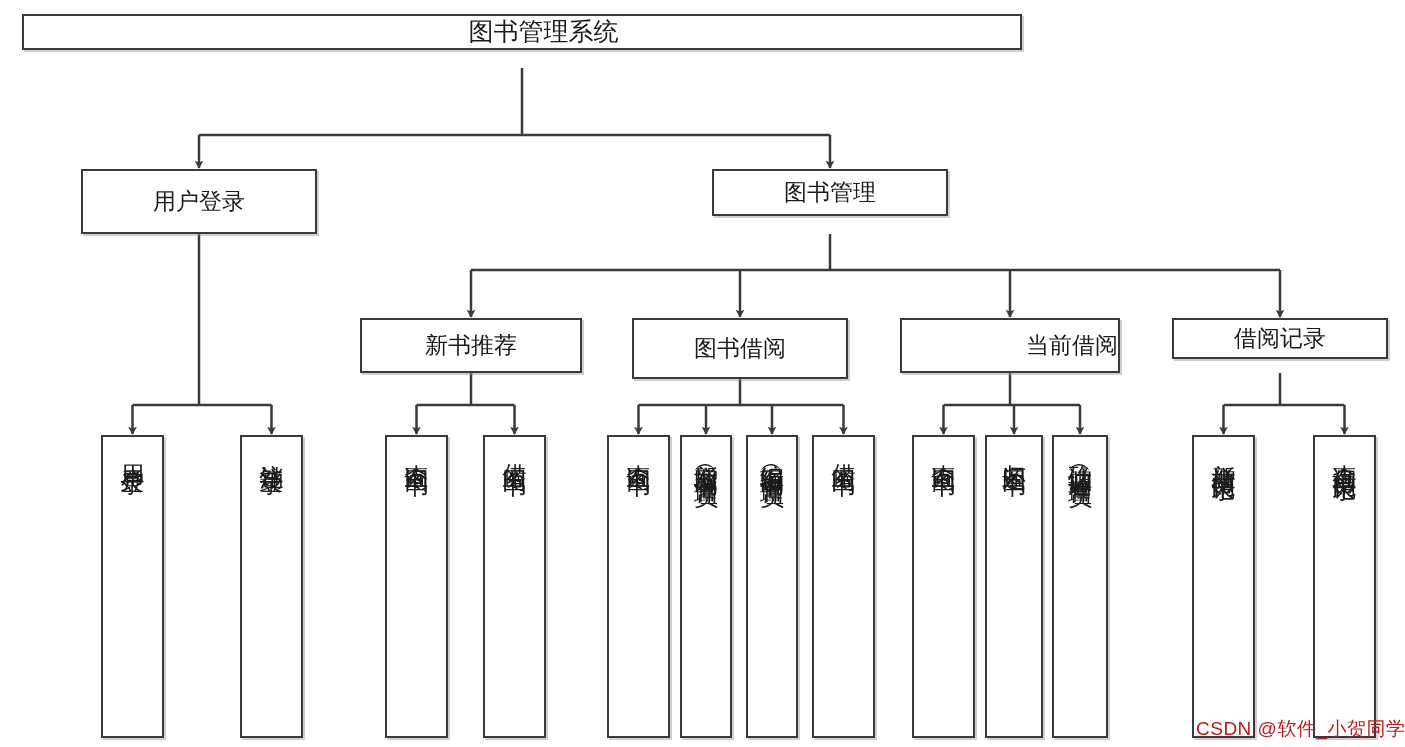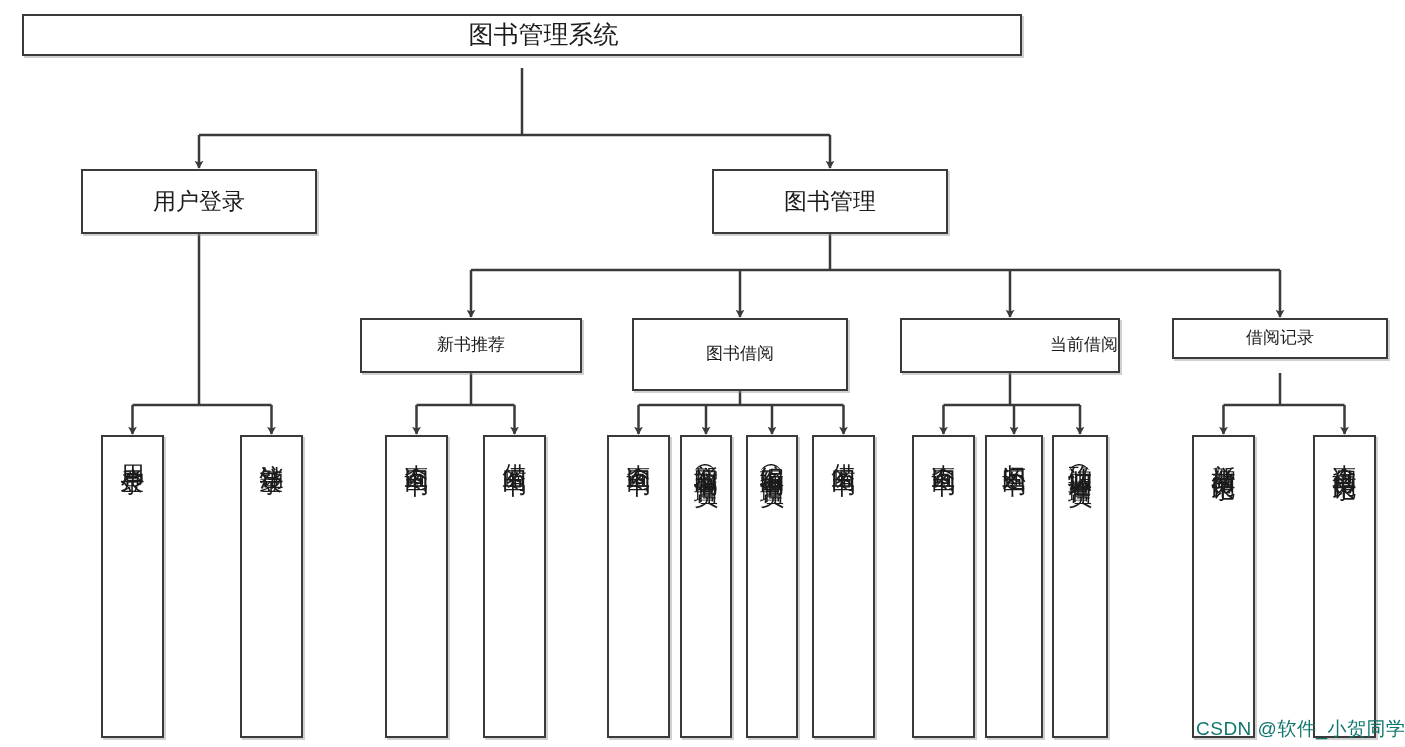--- a/index.html
+++ b/index.html
@@ -39,37 +39,37 @@
     z-index: 2;
   }
   .node-label {
     display: block;
     text-align: center;
     line-height: 1.18;
     white-space: pre;
   }
   .node.root .node-label { font-size: 25px; }
   .node.lvl2 .node-label { font-size: 23px; }
-  .node.lvl3 .node-label { font-size: 17px; }
+  .node.lvl3 .node-label { font-size: 23px; }
   .node.leaf {
     align-items: flex-start;
     padding-top: 8px;
   }
   .node.leaf .node-label {
     writing-mode: vertical-rl;
     text-orientation: upright;
     font-size: 24px;
     letter-spacing: 3px;
     line-height: 1;
     white-space: nowrap;
   }
   .watermark {
     position: absolute;
     font-size: 19px;
-    color: #0f766e;
+    color: #b91c1c;
     letter-spacing: 0.5px;
     white-space: nowrap;
     z-index: 5;
   }
 </style>
 </head>
 <body>
 
 <div id="canvas">
   <svg id="edges" viewBox="0 0 1405 747">
@@ -106,33 +106,33 @@
       <line x1="943.5" y1="405" x2="1080" y2="405" stroke="#3a3a3a" stroke-width="2.5"></line>
       <line x1="943.5" y1="405" x2="943.5" y2="434" stroke="#3a3a3a" stroke-width="2.5" marker-end="url(#arrow)"></line>
       <line x1="1014" y1="405" x2="1014" y2="434" stroke="#3a3a3a" stroke-width="2.5" marker-end="url(#arrow)"></line>
       <line x1="1080" y1="405" x2="1080" y2="434" stroke="#3a3a3a" stroke-width="2.5" marker-end="url(#arrow)"></line>
       <line x1="1280" y1="373" x2="1280" y2="405" stroke="#3a3a3a" stroke-width="2.5"></line>
       <line x1="1223.5" y1="405" x2="1344.5" y2="405" stroke="#3a3a3a" stroke-width="2.5"></line>
       <line x1="1223.5" y1="405" x2="1223.5" y2="434" stroke="#3a3a3a" stroke-width="2.5" marker-end="url(#arrow)"></line>
       <line x1="1344.5" y1="405" x2="1344.5" y2="434" stroke="#3a3a3a" stroke-width="2.5" marker-end="url(#arrow)"></line>
     </svg>
   <div id="nodes">
-      <div class="node root" style="left: 22px; top: 14px; width: 1000px; height: 42px; padding-left: 43px;">
+      <div class="node root" style="left: 22px; top: 14px; width: 1000px; height: 36px; padding-left: 43px;">
         <span class="node-label">图书管理系统</span>
       </div>
       <div class="node lvl2" style="left: 81px; top: 169px; width: 236px; height: 65px;">
         <span class="node-label">用户登录</span>
       </div>
-      <div class="node lvl2" style="left: 712px; top: 169px; width: 236px; height: 65px;">
+      <div class="node lvl2" style="left: 712px; top: 169px; width: 236px; height: 47px;">
         <span class="node-label">图书管理</span>
       </div>
       <div class="node lvl3" style="left: 360px; top: 318px; width: 222px; height: 55px;">
         <span class="node-label">新书推荐</span>
       </div>
-      <div class="node lvl3" style="left: 632px; top: 318px; width: 216px; height: 73px;">
+      <div class="node lvl3" style="left: 632px; top: 318px; width: 216px; height: 61px;">
         <span class="node-label">图书借阅</span>
       </div>
       <div class="node lvl3" style="left: 900px; top: 318px; width: 220px; height: 55px; justify-content: flex-end;">
         <span class="node-label">当前借阅</span>
       </div>
       <div class="node lvl3" style="left: 1172px; top: 318px; width: 216px; height: 41px;">
         <span class="node-label">借阅记录</span>
       </div>
       <div class="node leaf" style="left: 101px; top: 435px; width: 63px; height: 303px;">
         <span class="node-label">用户登录</span>

